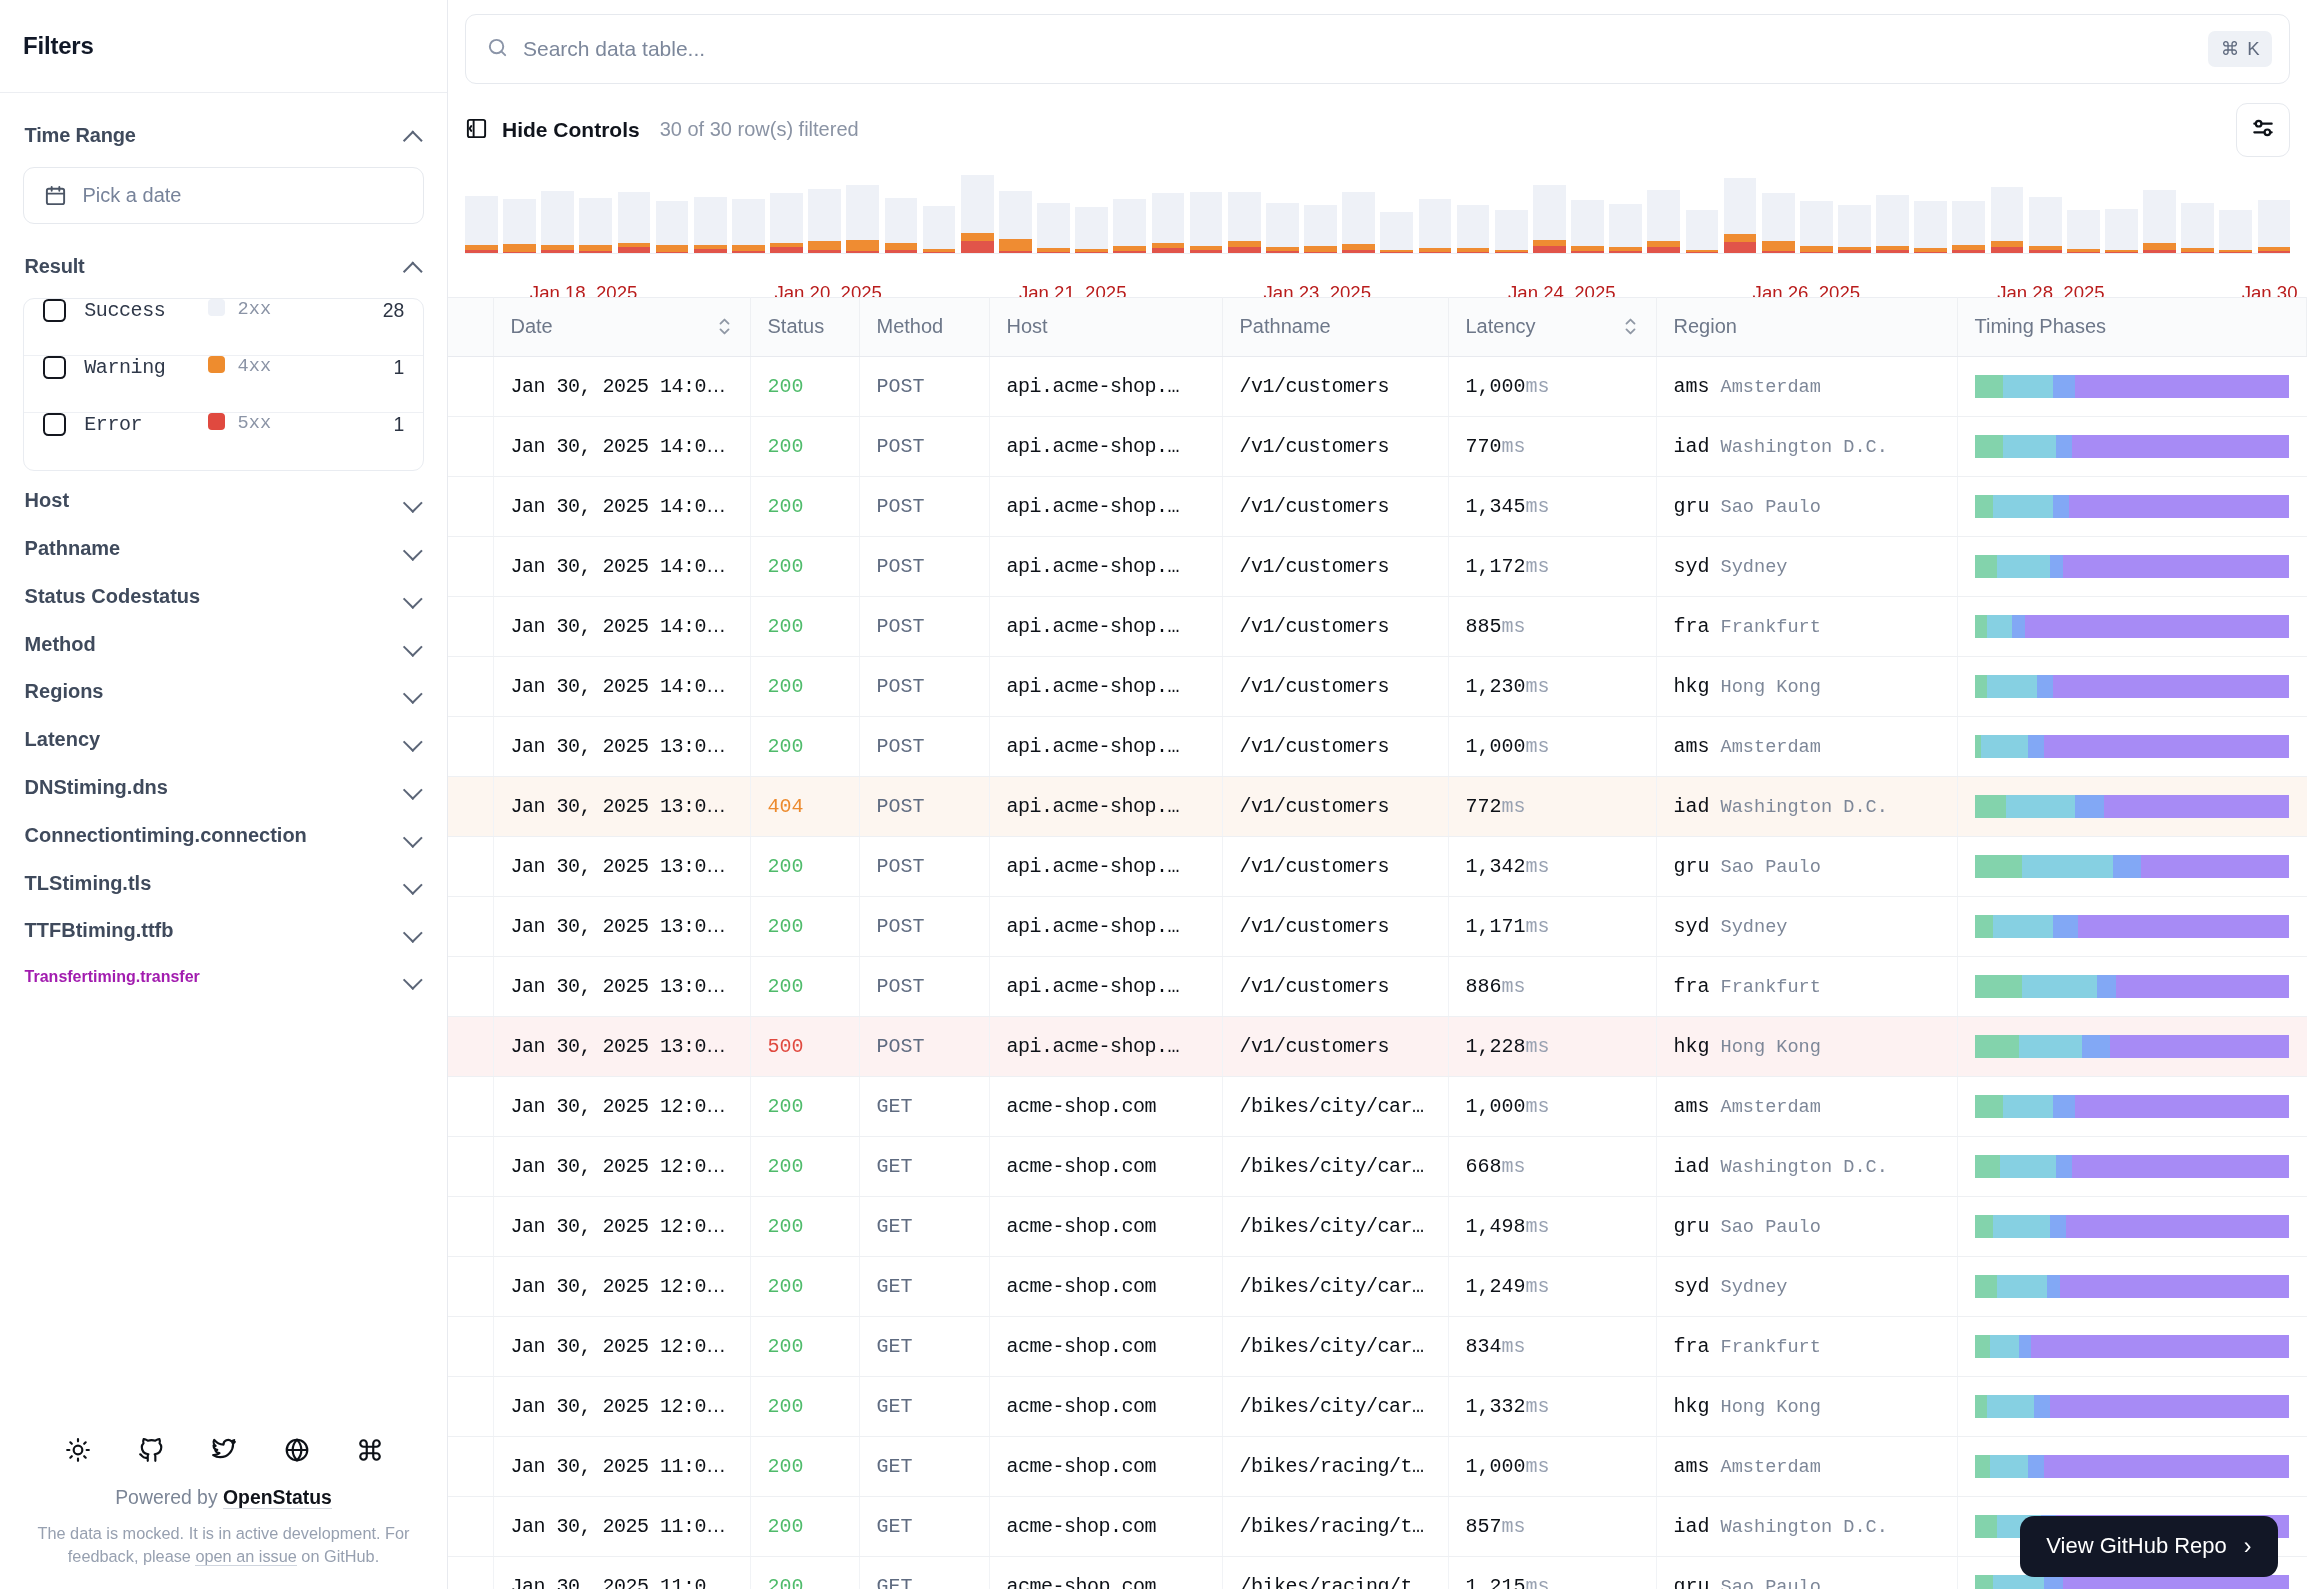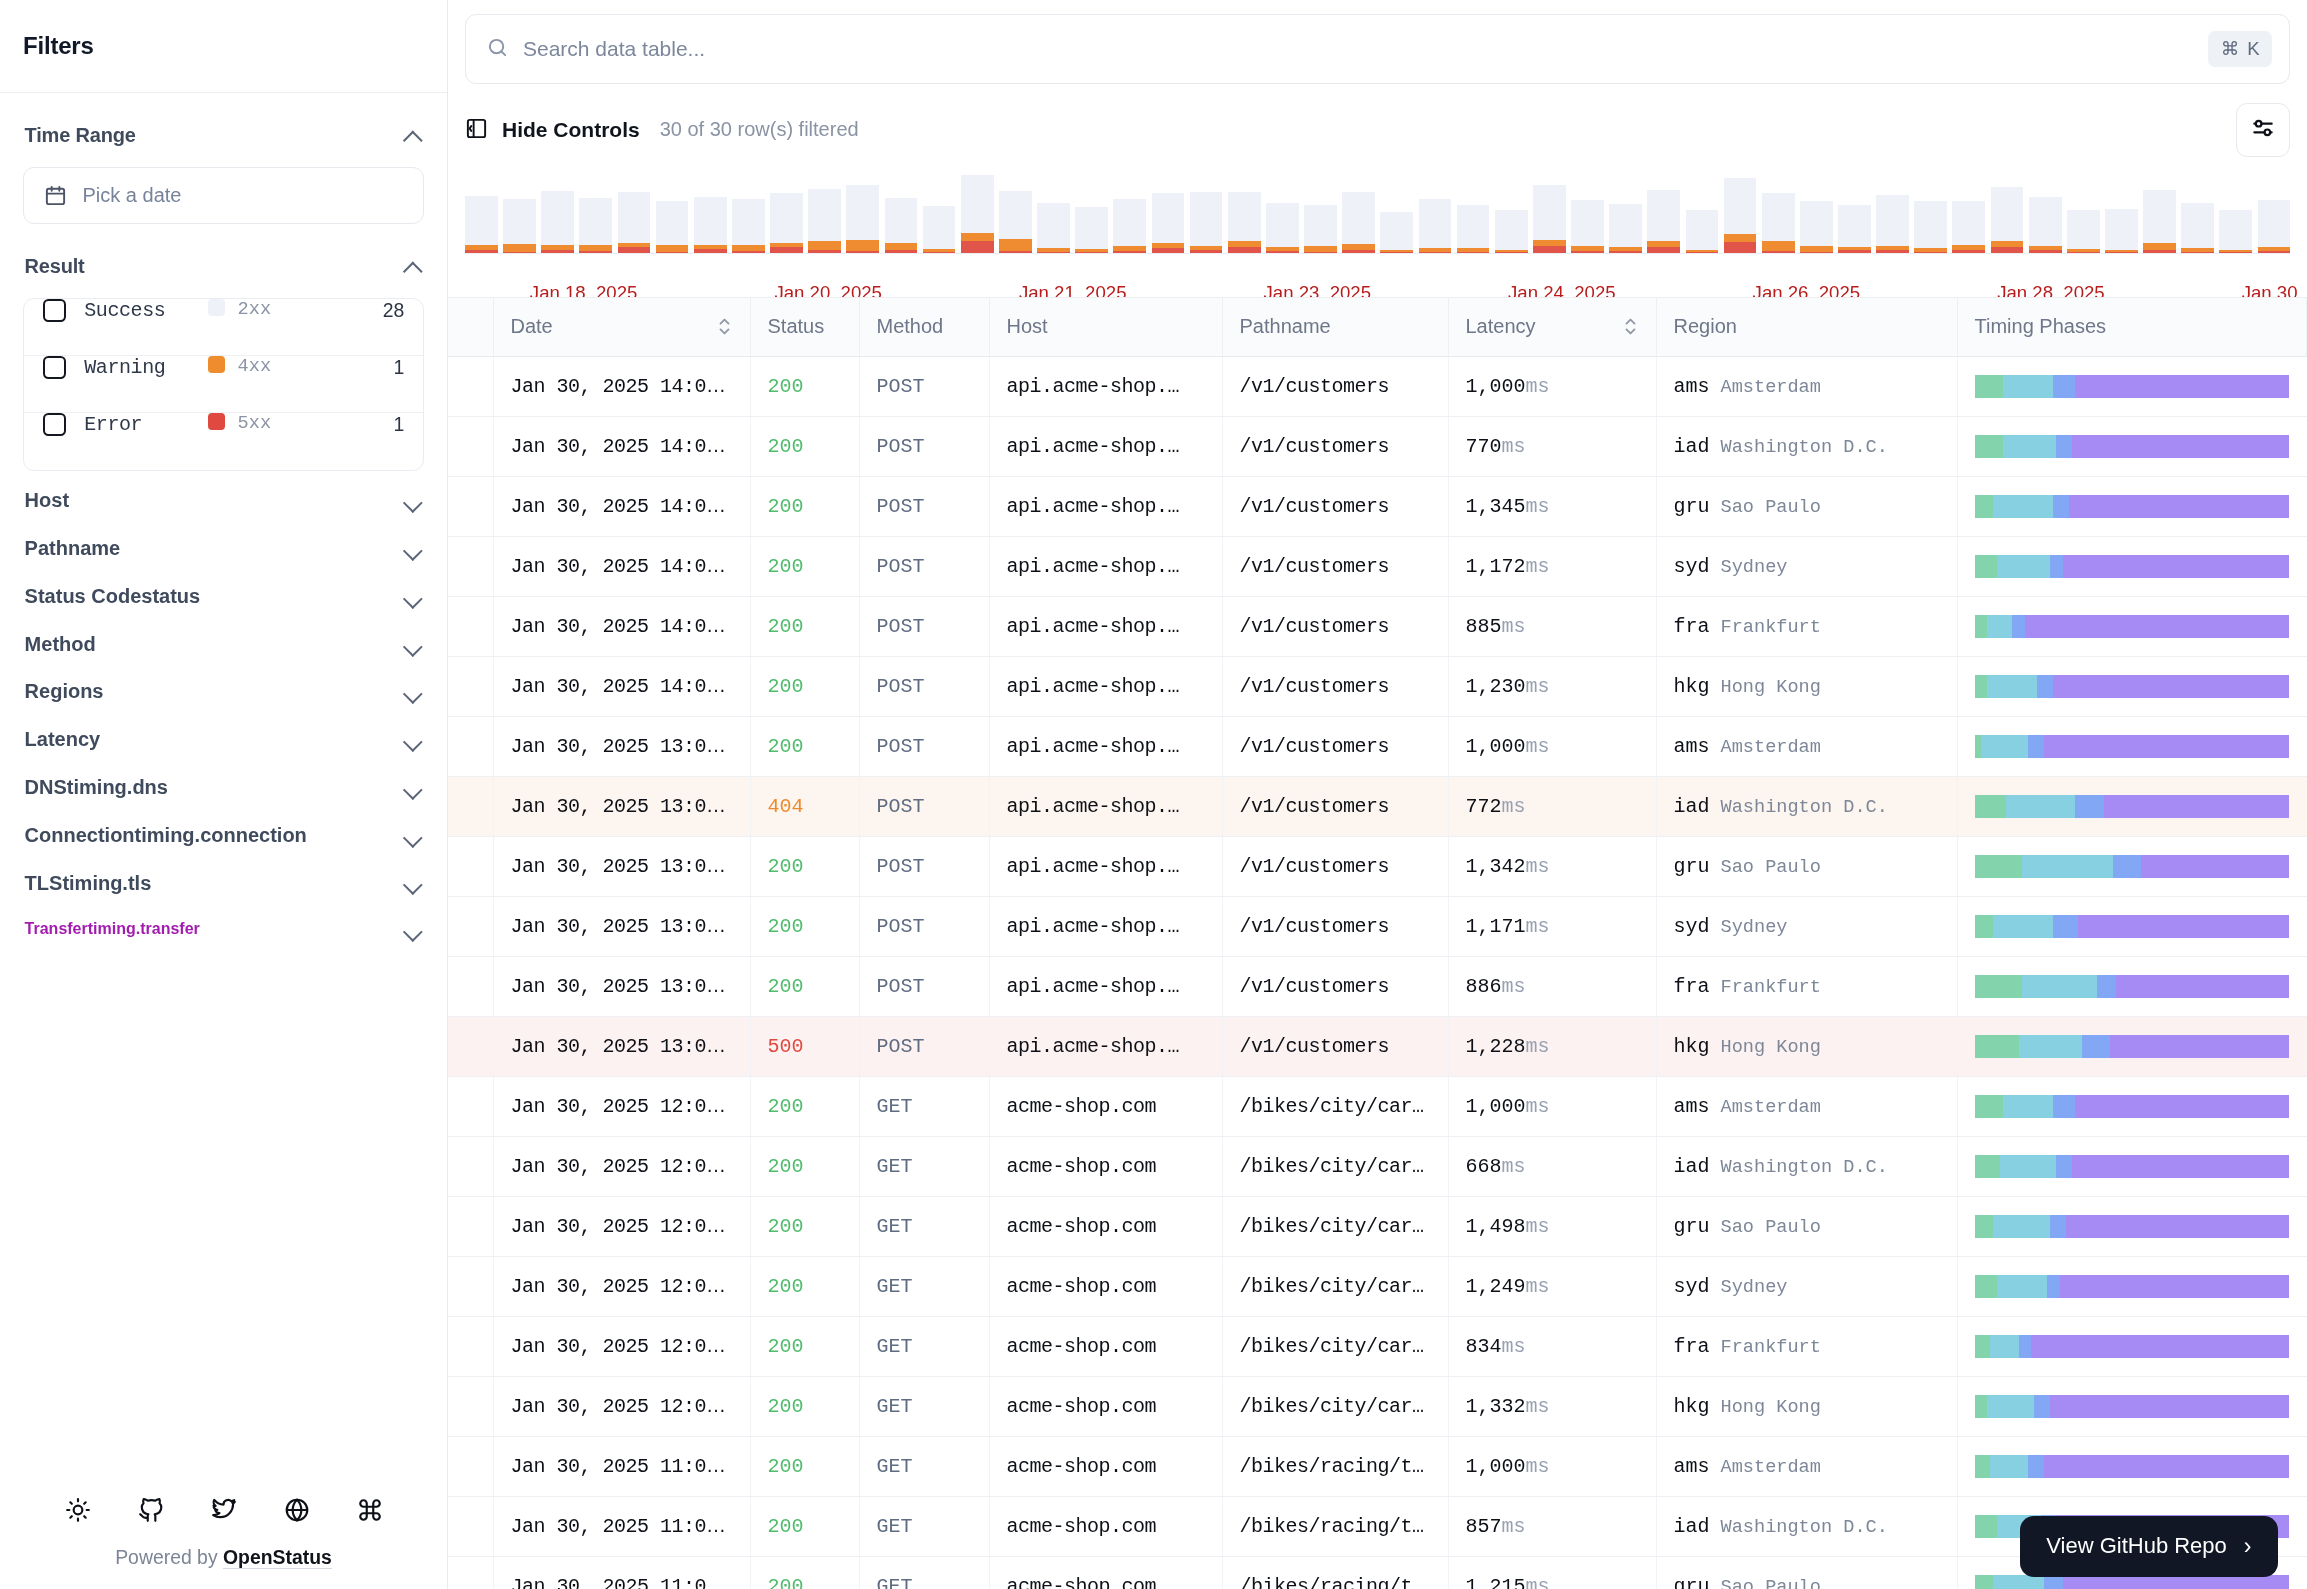--- a/index.html
+++ b/index.html
@@ -305,20 +305,24 @@
           <div class="collapsed-item">
             <span class="lbl" style="font-size:20px;font-weight:700;color:#3f4a5c;"><span>DNS</span><span class="sub">timing.dns</span></span>
             <span class="chev"></span>
           </div>
           <div class="collapsed-item">
             <span class="lbl" style="font-size:20px;font-weight:700;color:#3f4a5c;"><span>Connection</span><span class="sub">timing.connection</span></span>
             <span class="chev"></span>
           </div>
           <div class="collapsed-item">
             <span class="lbl" style="font-size:20px;font-weight:700;color:#3f4a5c;"><span>TLS</span><span class="sub">timing.tls</span></span>
+            <span class="chev"></span>
+          </div>
+          <div class="collapsed-item">
+            <span class="lbl" style="font-size:20px;font-weight:700;color:#3f4a5c;"><span>TTFB</span><span class="sub">timing.ttfb</span></span>
             <span class="chev"></span>
           </div>
           <div class="collapsed-item">
             <span class="lbl" style="font-size:16px;font-weight:700;color:#a21caf;"><span>Transfer</span><span class="sub">timing.transfer</span></span>
             <span class="chev"></span>
           </div>
         </div>
     </div>
 
     <div class="sidebar-foot">
@@ -346,20 +350,23 @@
           </svg>
         </span>
         <span>
           <svg viewBox="0 0 24 24" fill="none" stroke="#0d1117" stroke-width="2" stroke-linecap="round" stroke-linejoin="round">
             <path d="M15 6a3 3 0 1 1 3 3h-3V6zM9 6a3 3 0 1 0-3 3h3V6zM9 18a3 3 0 1 1-3-3h3v3zM15 18a3 3 0 1 0 3-3h-3v3zM9 9h6v6H9z"></path>
           </svg>
         </span>
       </div>
       <div class="powered">
         <span>Powered by </span><b>OpenStatus</b>
+      </div>
+      <div class="mocknote">
+        <span>The data is mocked. It is in active development. For feedback, please </span><u>open an issue</u><span> on GitHub.</span>
       </div>
     </div>
   </aside>
 
   <main class="main">
 
     <div class="searchbar-wrap">
       <div class="searchbar">
         <span>
           <svg viewBox="0 0 24 24" fill="none" stroke="#8b95a8" stroke-width="2" stroke-linecap="round">

